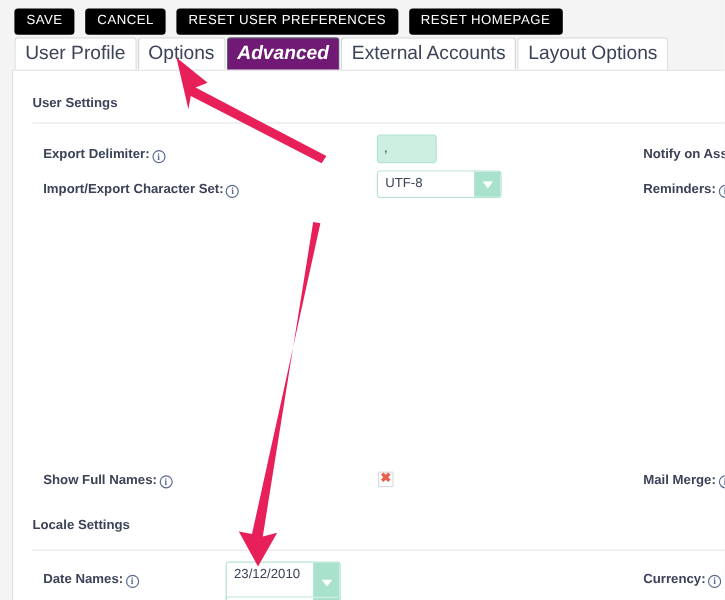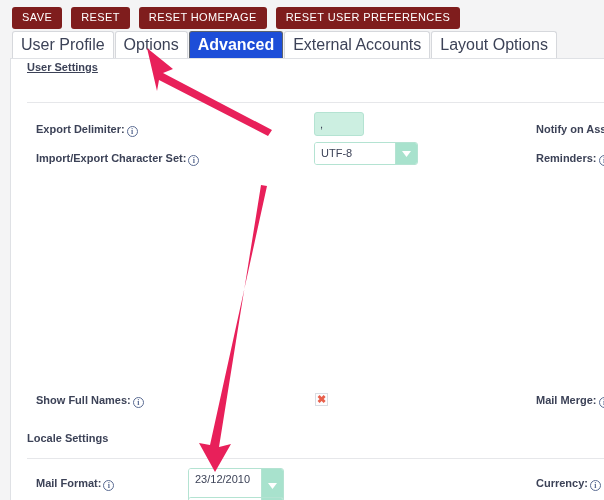--- a/index.html
+++ b/index.html
@@ -19,21 +19,21 @@
     position:absolute;
     left:0; top:0;
     width:604px; height:36px;
     background:#f4f4f5;
     display:flex;
     align-items:center;
     padding-left:12px;
     gap:9px;
   }
   .btn {
-    background:#7f1d1d;
+    background:#000000;
     color:#ffffff;
     border:none;
     border-radius:3px;
     font-family:"Liberation Sans", sans-serif;
     font-size:11px;
     letter-spacing:.4px;
     padding:5px 10px 6px 10px;
     line-height:1;
     cursor:pointer;
     white-space:nowrap;
@@ -56,24 +56,25 @@
     font-size:16px;
     color:#3c4257;
     padding:4px 8px 4px 8px;
     line-height:1.1;
     margin-right:1px;
     white-space:nowrap;
     cursor:pointer;
     position:relative;
   }
   .tab.active {
-    background:#1d4ed8;
+    background:#701a75;
     border-color:#5c636e;
     color:#ffffff;
     font-weight:bold;
+    font-style:italic;
   }
 
   
   .card {
     position:absolute;
     left:10px; top:58px;
     width:594px;
     height:442px;
     background:#ffffff;
     border:1px solid #dfe1e5;
@@ -188,36 +189,36 @@
     width:604px; height:500px;
     pointer-events:none;
     z-index:9;
   }
 </style>
 </head>
 <body>
 
 <div class="toolbar">
   <button class="btn">SAVE</button>
-  <button class="btn">RESET</button>
+  <button class="btn">CANCEL</button>
+  <button class="btn">RESET USER PREFERENCES</button>
   <button class="btn">RESET HOMEPAGE</button>
-  <button class="btn">RESET USER PREFERENCES</button>
 </div>
 
 <div class="tabstrip">
   <div class="tab">User Profile</div>
   <div class="tab">Options</div>
   <div class="tab active">Advanced</div>
   <div class="tab">External Accounts</div>
   <div class="tab">Layout Options</div>
 </div>
 
 <div class="card">
 
-  <div class="section-title" style="left:16px; top:2px;text-decoration:underline;">User Settings</div>
+  <div class="section-title" style="left:16px; top:21px;">User Settings</div>
   <div class="divider" style="left:16px; top:43px; width:578px;"></div>
 
   <div class="field-label" style="left:5px; top:64px;">
     <span class="lbl-txt">Export Delimiter:</span><i class="info-icon">i</i>
   </div>
   <input class="text-input" style="left: 303px; top: 53px; width: 50px; height: 24px;" value=",">
 
   <div class="field-label" style="left:505px; top:64px;">
     <span class="lbl-txt">Notify on Assignment</span>
   </div>
@@ -246,21 +247,21 @@
   </div>
 
   <div class="field-label" style="left:505px; top:335px;">
     <span class="lbl-txt">Mail Merge:</span><i class="info-icon">i</i>
   </div>
 
   <div class="section-title" style="left:16px; top:373px;">Locale Settings</div>
   <div class="divider" style="left:16px; top:399px; width:578px;"></div>
 
   <div class="field-label" style="left:5px; top:418px;">
-    <span class="lbl-txt">Mail Format:</span><i class="info-icon">i</i>
+    <span class="lbl-txt">Date Names:</span><i class="info-icon">i</i>
   </div>
   <div class="select-wrap" style="left:177px; top:409px; width:96px; height:35px;">
     <div class="select-value">23/12/2010</div>
     <div class="select-arrow">
       <svg width="9" height="6" viewBox="0 0 9 6">
           <polygon points="0,0 9,0 4.5,6" fill="#ffffff"></polygon>
         </svg>
     </div>
   </div>
 

